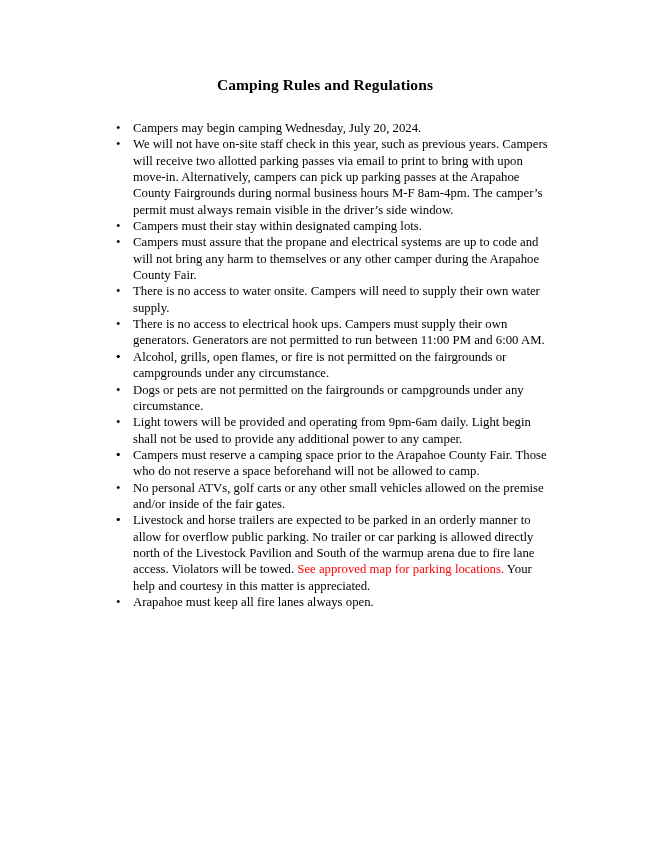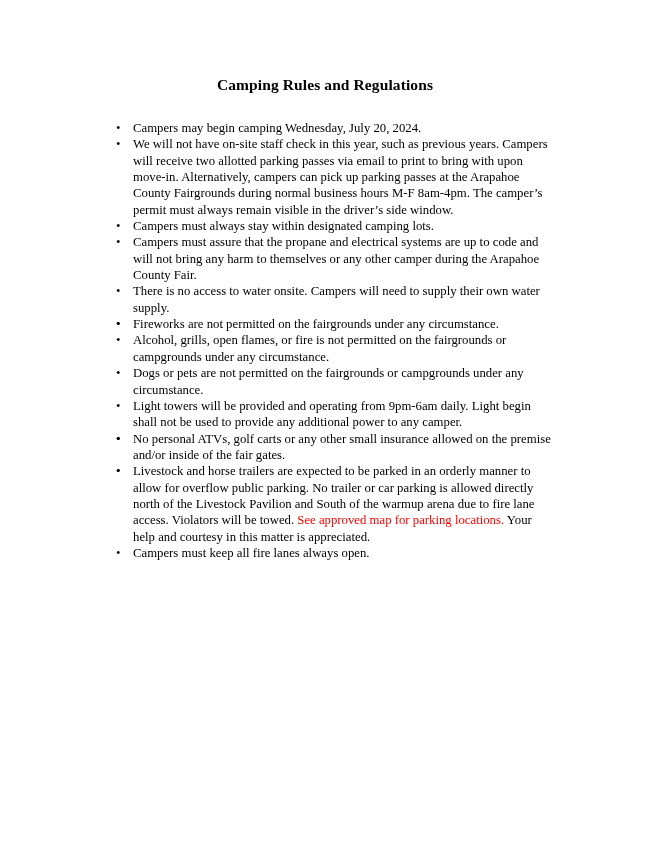--- a/index.html
+++ b/index.html
@@ -62,64 +62,65 @@
     <li>
       <span class="marker">•</span>
       <span>Campers may begin camping Wednesday, July 20, 2024.</span>
     </li>
     <li>
       <span class="marker">•</span>
       <span>We will not have on-site staff check in this year, such as previous years. Campers will receive two allotted parking passes via email to print to bring with upon move-in. Alternatively, campers can pick up parking passes at the Arapahoe County Fairgrounds during normal business hours M-F 8am-4pm. The camper’s permit must always remain visible in the driver’s side window.</span>
     </li>
     <li>
       <span class="marker">•</span>
-      <span>Campers must always stay within designated camping lots.</span>
+      <span>Campers must their stay within designated camping lots.</span>
     </li>
     <li>
       <span class="marker">•</span>
       <span>Campers must assure that the propane and electrical systems are up to code and will not bring any harm to themselves or any other camper during the Arapahoe County Fair.</span>
     </li>
     <li>
       <span class="marker">•</span>
       <span>There is no access to water onsite. Campers will need to supply their own water supply.</span>
     </li>
     <li>
       <span class="marker">•</span>
+      <span>There is no access to electrical hook ups. Campers must supply their own generators. Generators are not permitted to run between 11:00 PM and 6:00 AM.</span>
     </li>
     <li>
       <span class="marker">•</span>
-      <span>Fireworks are not permitted on the fairgrounds under any circumstance.</span>
     </li>
     <li>
       <span class="marker">•</span>
       <span>Alcohol, grills, open flames, or fire is not permitted on the fairgrounds or campgrounds under any circumstance.</span>
     </li>
     <li>
       <span class="marker">•</span>
       <span>Dogs or pets are not permitted on the fairgrounds or campgrounds under any circumstance.</span>
     </li>
     <li>
       <span class="marker">•</span>
       <span>Light towers will be provided and operating from 9pm-6am daily. Light begin shall not be used to provide any additional power to any camper.</span>
     </li>
     <li>
       <span class="marker">•</span>
     </li>
     <li>
       <span class="marker">•</span>
+      <span>Campers must reserve a camping space prior to the Arapahoe County Fair. Those who do not reserve a space beforehand will not be allowed to camp.</span>
     </li>
     <li>
       <span class="marker">•</span>
-      <span>No personal ATVs, golf carts or any other small insurance allowed on the premise and/or inside of the fair gates.</span>
+      <span>No personal ATVs, golf carts or any other small vehicles allowed on the premise and/or inside of the fair gates.</span>
     </li>
     <li>
       <span class="marker">•</span>
     </li>
     <li>
       <span class="marker">•</span>
       <span>Livestock and horse trailers are expected to be parked in an orderly manner to allow for overflow public parking. No trailer or car parking is allowed directly north of the Livestock Pavilion and South of the warmup arena due to fire lane access. Violators will be towed. </span><span class="highlight">See approved map for parking locations.</span><span> Your help and courtesy in this matter is appreciated.</span>
     </li>
     <li>
       <span class="marker">•</span>
-      <span>Campers must keep all fire lanes always open.</span>
+      <span>Arapahoe must keep all fire lanes always open.</span>
     </li>
   </ul>
 </div>
 
 </body></html>

